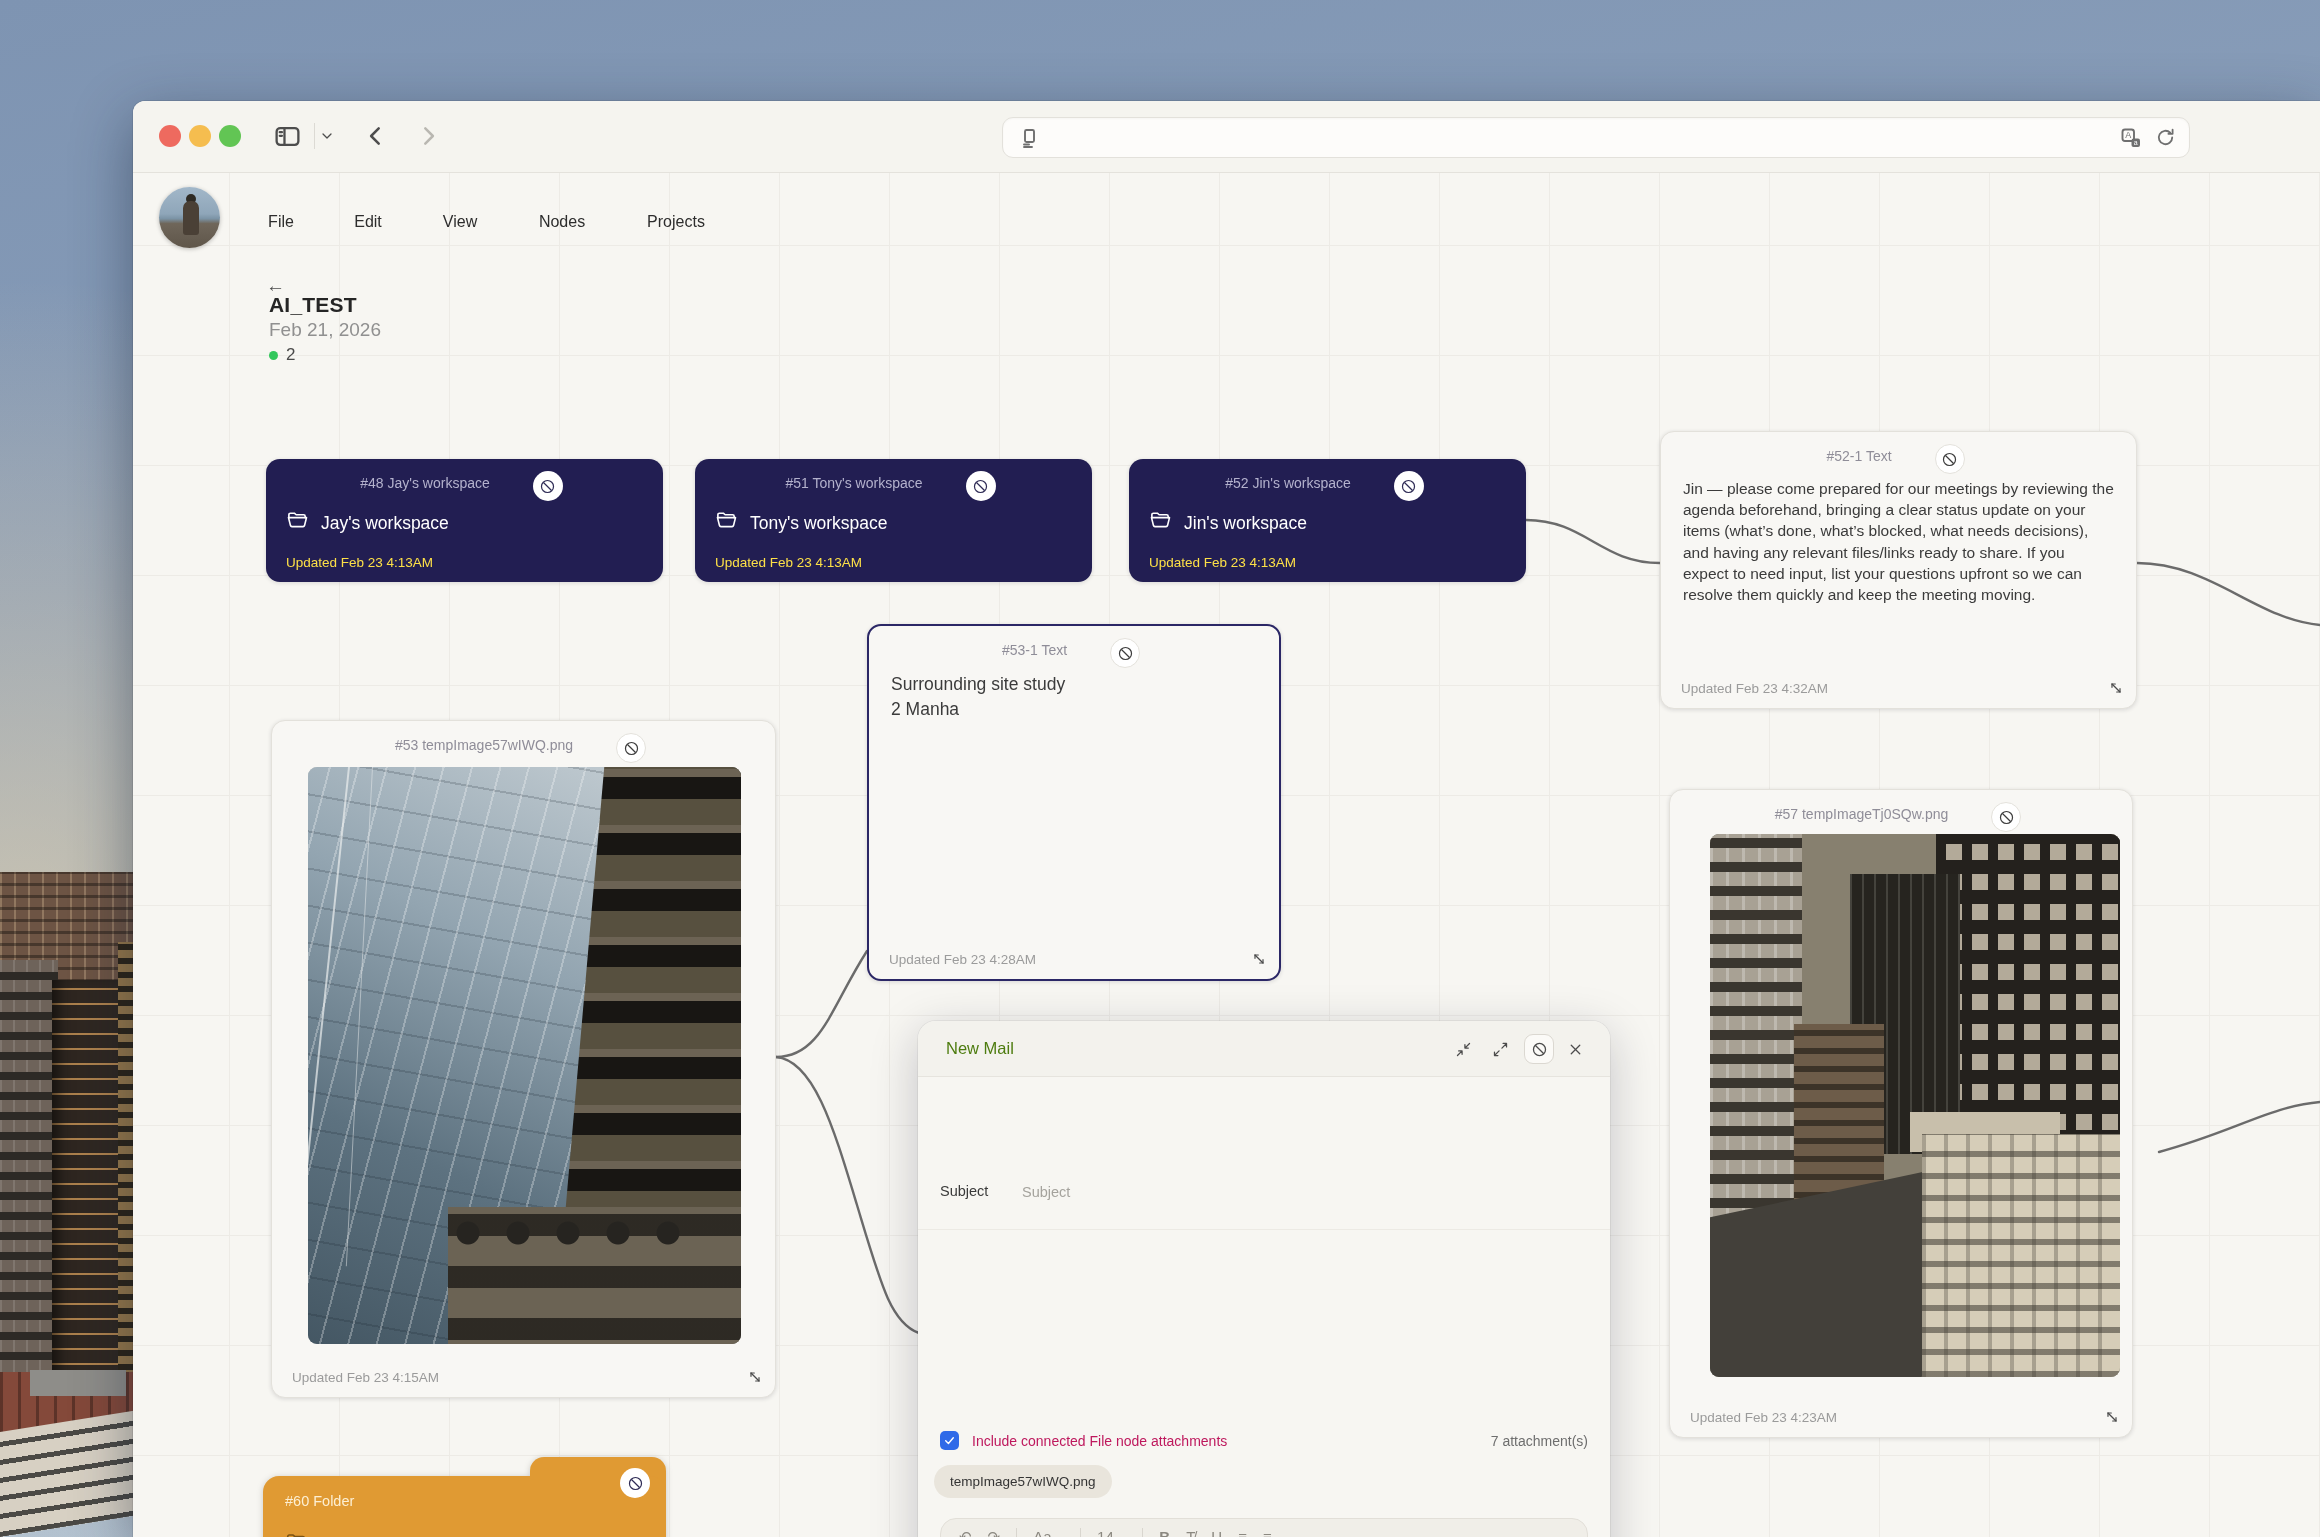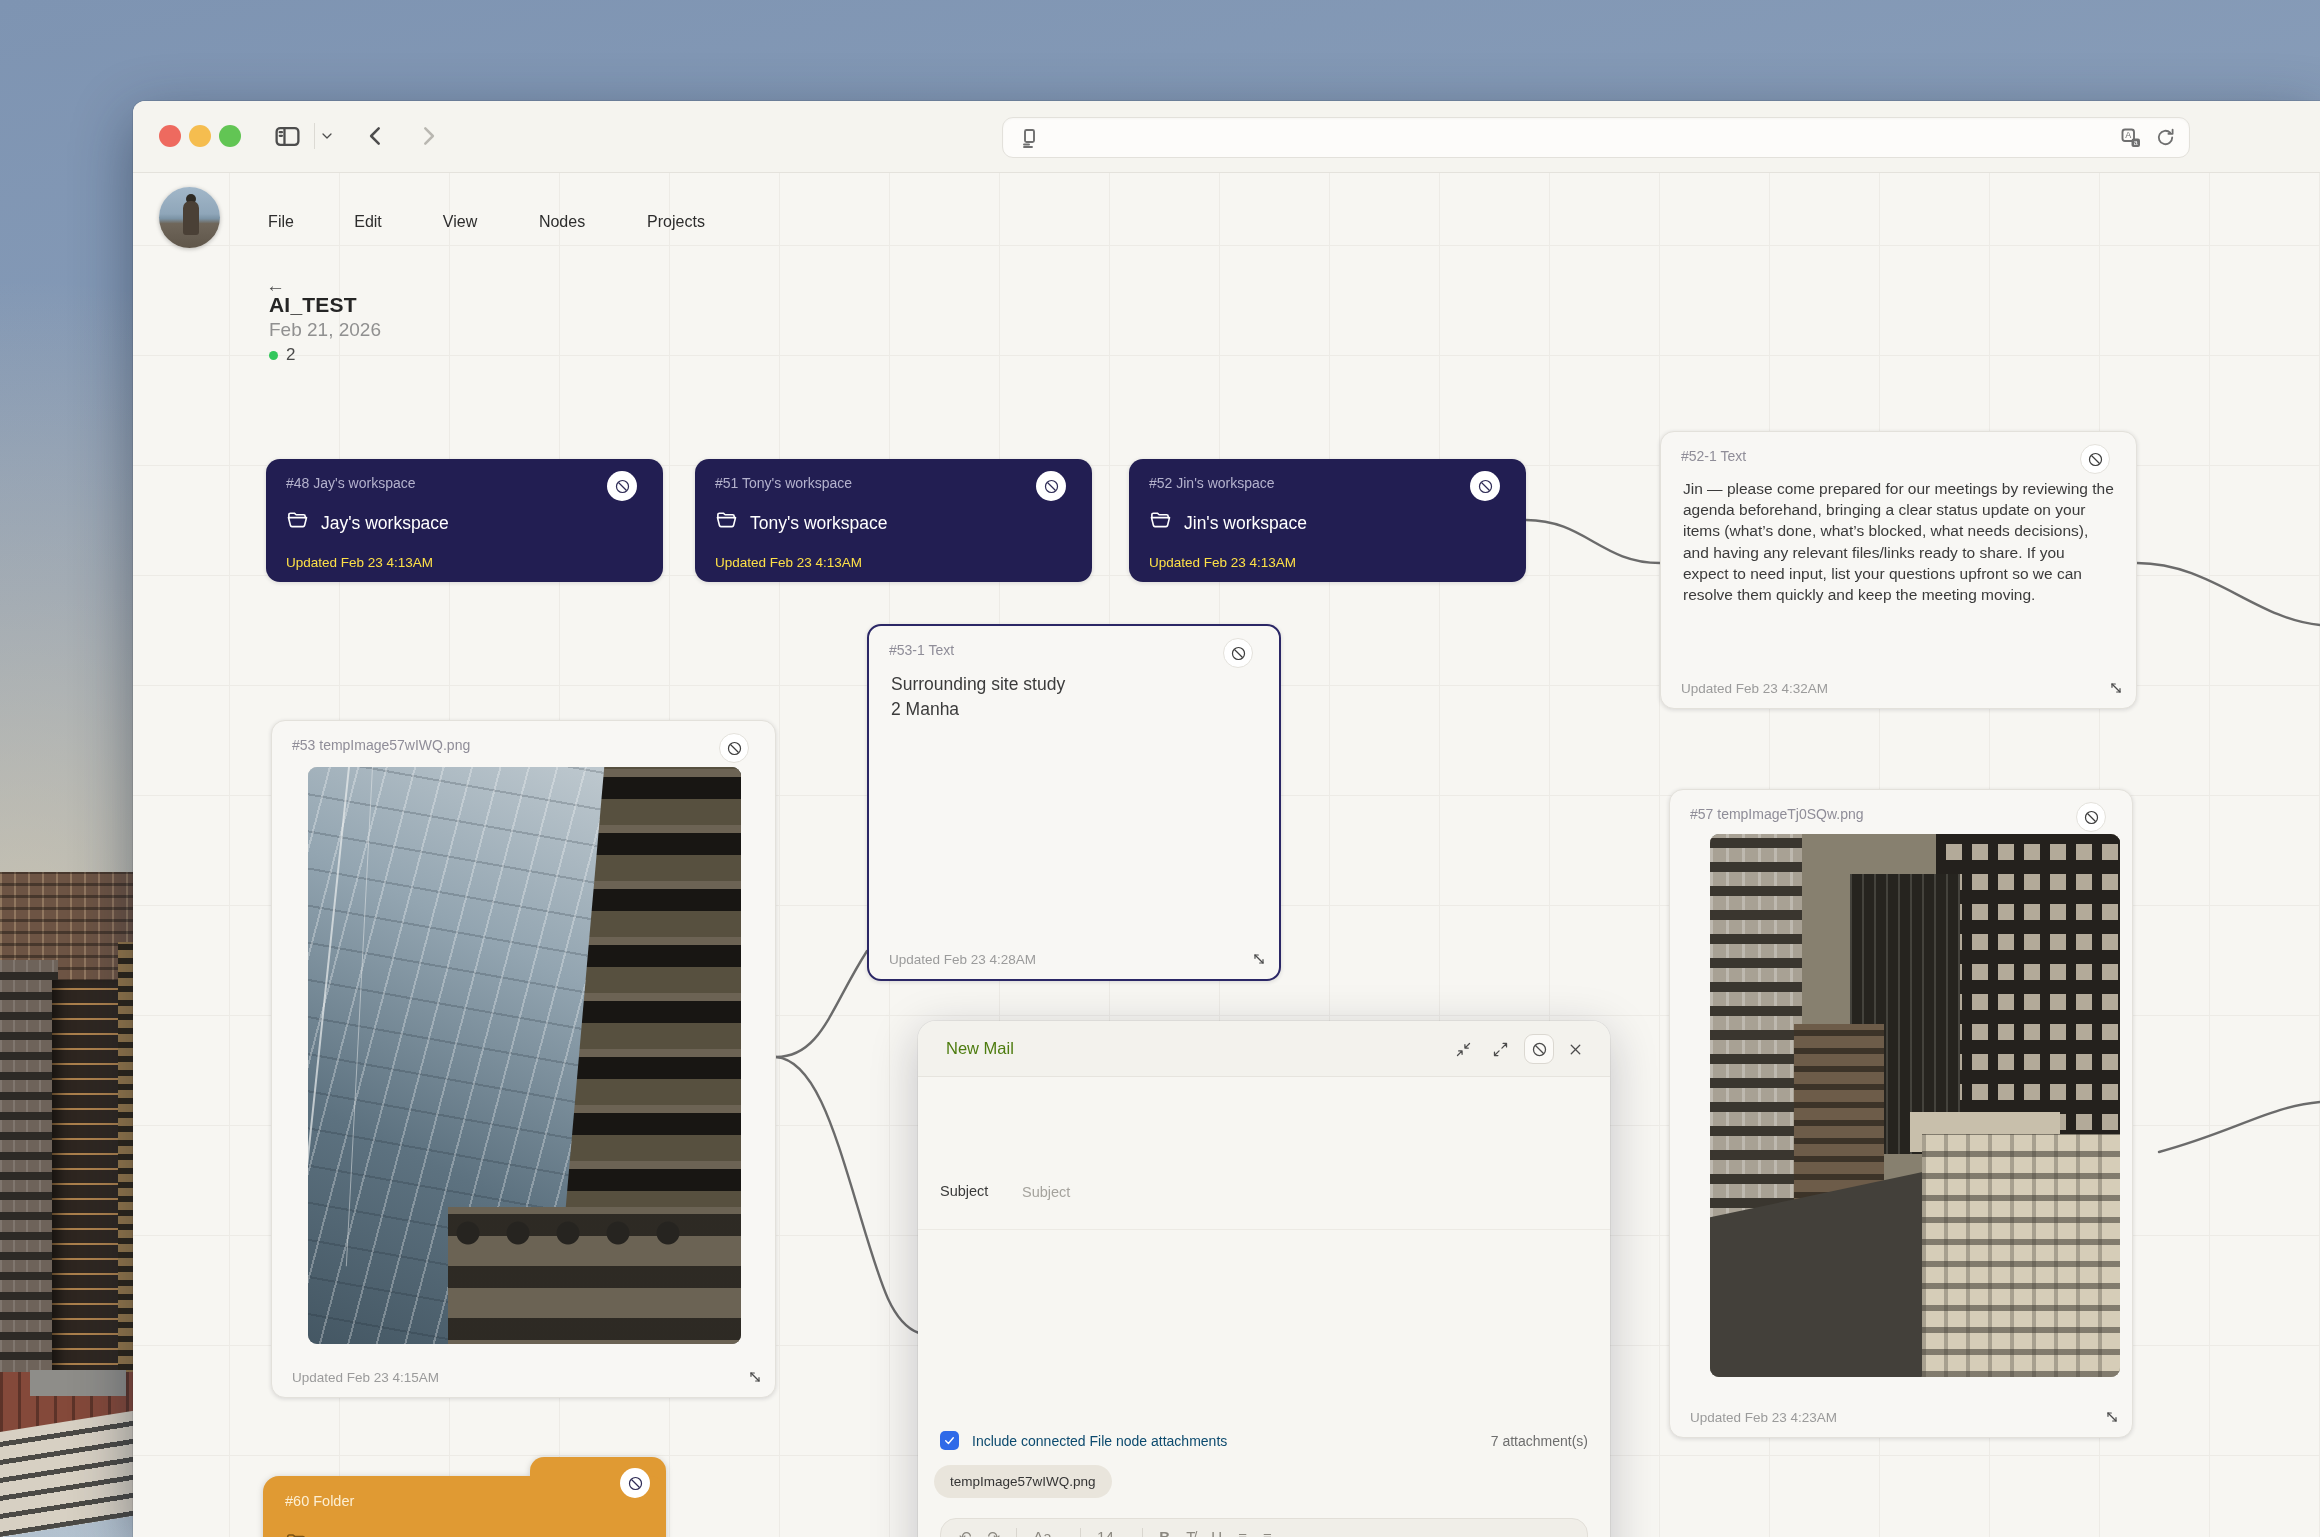--- a/index.html
+++ b/index.html
@@ -57,21 +57,21 @@
   
   #back-arrow{ position:absolute; left:133px; top:102px; font-size:19px; color:#4c4c4c; }
   #board-title{ position:absolute; left:136px; top:120px; font-size:21px; font-weight:bold; color:#252525; letter-spacing:.2px; }
   #board-date{ position:absolute; left:136px; top:146px; font-size:19px; color:#909090; }
   #presence{ position:absolute; left:136px; top:172px; display:flex; align-items:center; gap:8px; font-size:17px; color:#4a4a4a; }
   #presence .dot{ width:9px; height:9px; border-radius:50%; background:#32c75c; }
   
   .node{ position:absolute; border-radius:14px; box-shadow:0 1px 4px rgba(30,30,40,.14); }
   .node.dark{ background:#221e52; color:#fff; }
   .node.lite{ background:#f8f7f4; border:1px solid #e3e1db; color:#3a3a3a; }
-  .node-head{ position:absolute; left:20px; right:26px; top:12px; display:flex; justify-content:space-between; align-items:flex-start;gap:43px; }
+  .node-head{ position:absolute; left:20px; right:26px; top:12px; display:flex; justify-content:center; align-items:flex-start;gap:43px; }
   .node-id{ font-size:14px; color:#8f8d98; padding-top:4px; }
   .dark .node-id{ color:#b4b2cd; }
   .ban-btn{ width:30px; height:30px; border-radius:50%; background:#fff; border:none; color:#2e2b55; display:flex; align-items:center; justify-content:center; cursor:pointer; flex:0 0 auto; }
   .lite .ban-btn{ border:1px solid #e4e2dc; color:#3c3c3c; }
   .ban-btn svg{ width:17px; height:17px; stroke:currentColor; fill:none; stroke-width:1.7; }
   .node-title-row{ position:absolute; left:20px; top:50px; display:flex; align-items:center; gap:12px; font-size:17.5px; color:#fff; }
   .node-title-row svg{ width:23px; height:23px; stroke:#fff; fill:none; stroke-width:1.7; stroke-linejoin:round; stroke-linecap:round; }
   .node-foot{ position:absolute; left:20px; bottom:12px; font-size:13.5px; color:#fde047; }
   .lite .node-foot{ color:#9b9b9b; }
   .resize-ic{ position:absolute; right:12px; bottom:12px; width:16px; height:16px; color:#4a4a4a; }
@@ -125,21 +125,21 @@
   .m-ic.boxed{ border:1px solid #dbd8d1; border-radius:9px; background:#fbfaf7; }
   .mail-row{ position:absolute; left:0; right:0; height:76px; border-bottom:1px solid #eceae4; }
   .mail-row .lbl{ position:absolute; left:22px; top:29px; font-size:14.5px; color:#3a3a3a; }
   .mail-row input{ position:absolute; left:104px; top:0; height:100%; width:440px; border:none; outline:none; background:transparent; font-size:14.5px; color:#333; }
   .mail-row input::placeholder{ color:#a5a39d; }
   .ccbcc{ position:absolute; right:22px; top:29px; font-size:14px; color:#7c7c7c; display:flex; gap:14px; }
   #mail-body{ position:absolute; left:0; top:212px; right:0; height:190px; }
   #attach-row{ position:absolute; left:22px; right:22px; top:410px; display:flex; align-items:center; }
   #attach-check{ width:19px; height:19px; border-radius:5px; background:#2f6ae8; display:flex; align-items:center; justify-content:center; flex:0 0 auto; }
   #attach-check svg{ width:13px; height:13px; stroke:#fff; stroke-width:2.6; fill:none; stroke-linecap:round; stroke-linejoin:round; }
-  #attach-label{ margin-left:13px; font-size:14px; color:#0c4a6e; }
+  #attach-label{ margin-left:13px; font-size:14px; color:#be185d; }
   #attach-count{ margin-left:auto; font-size:14px; color:#6e6e6e; }
   #attach-chip{ position:absolute; left:16px; top:444px; background:#e9e5dc; border-radius:17px; padding:9px 16px; font-size:13.5px; color:#343434; }
   #mail-toolbar{ position:absolute; left:22px; right:22px; top:497px; height:90px; background:#f0eee8; border:1px solid #e2dfd8; border-radius:16px; overflow:hidden; display:flex; align-items:flex-start; gap:16px; padding:9px 18px; color:#8b8880; }
   #mail-toolbar .t{ font-size:15px; color:#8b8880; }
   #mail-toolbar .sep{ width:1px; height:22px; background:#d9d6cf; }
 </style>
 </head>
 <body>
 
 <div id="city">

